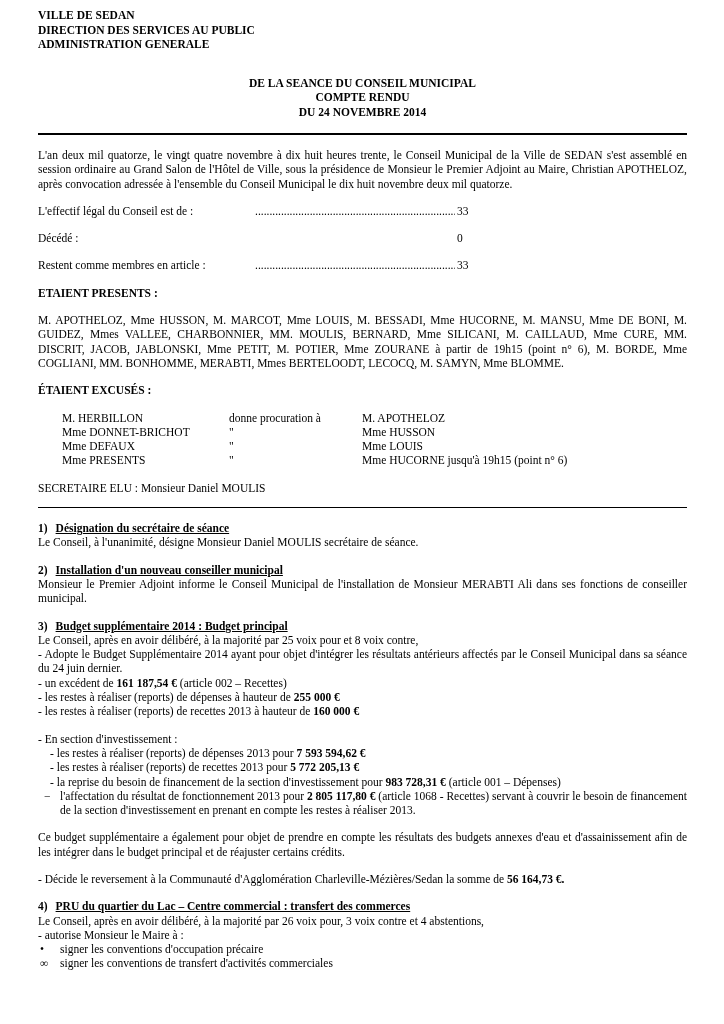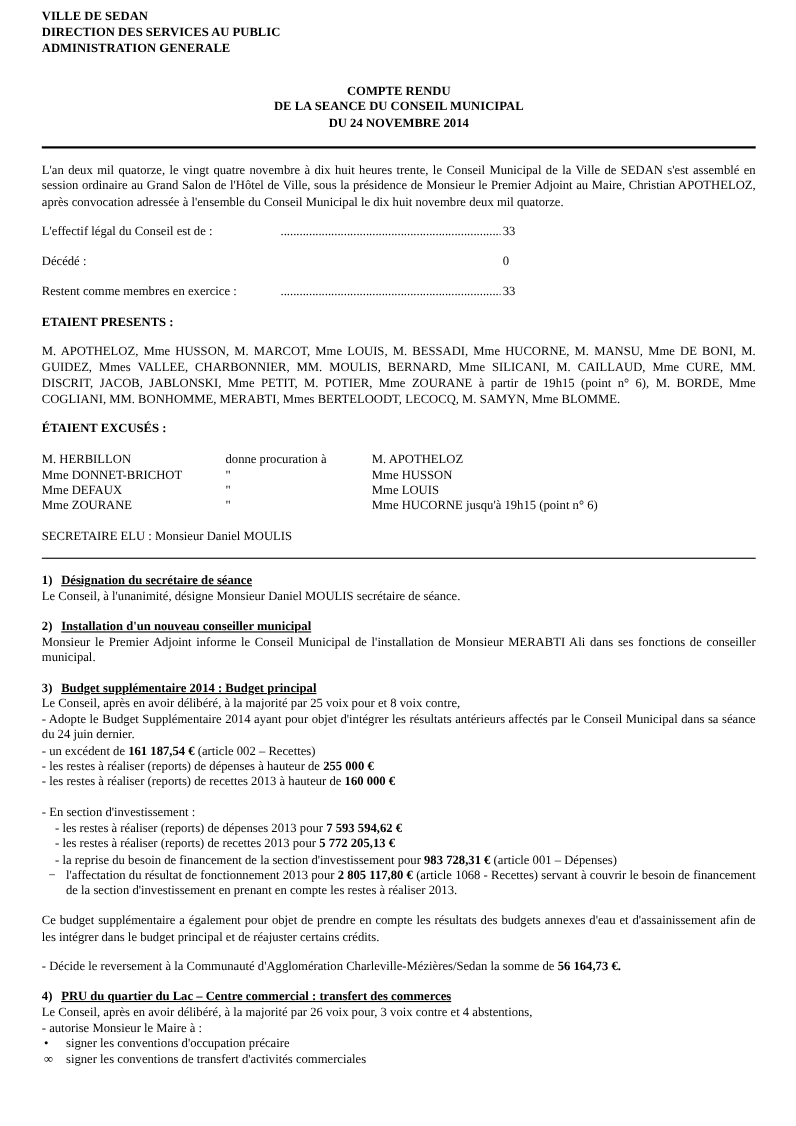--- a/index.html
+++ b/index.html
@@ -22,62 +22,62 @@
   .just { text-align: justify; }
   .doc-header div { font-weight: bold; line-height: 14.5px; }
   .doc-title { margin-top: 24px; text-align: center; font-weight: bold; }
   .doc-title div { line-height: 14.5px; }
   .rule { border: none; border-top: 2px solid #000; margin: 14px 0 0 0; }
   .rule.thin { border-top-width: 1px; margin-top: 12px; }
   .eff-row { white-space: nowrap; }
   .eff-label { display: inline-block; width: 217px; }
   .eff-dots { display: inline-block; width: 200px; overflow: hidden; white-space: nowrap; vertical-align: bottom; }
   .eff-value { display: inline-block; padding-left: 2px; }
-  .proc-name { display: inline-block; width: 167px; }
+  .proc-name { display: inline-block; width: 167px; margin-left: 24px; }
   .proc-mid { display: inline-block; width: 133px; }
   .sec-head .secnum { margin-right: 8px; }
   .ind { padding-left: 12px; }
   .hang { position: relative; padding-left: 22px; }
   .hang .bullet { position: absolute; left: 6px; }
   .bull { position: relative; padding-left: 22px; }
   .bull .bullet { position: absolute; left: 2px; }
 </style>
 </head>
 <body>
 
 <div class="page">
 
   <div class="doc-header">
     <div>VILLE DE SEDAN</div>
     <div>DIRECTION DES SERVICES AU PUBLIC</div>
     <div>ADMINISTRATION GENERALE</div>
   </div>
 
   <div class="doc-title">
+    <div>DE LA SEANCE DU CONSEIL MUNICIPAL</div>
     <div>COMPTE RENDU</div>
-    <div>DE LA SEANCE DU CONSEIL MUNICIPAL</div>
     <div>DU 24 NOVEMBRE 2014</div>
   </div>
 
   <hr class="rule">
 
   <p class="just">L'an deux mil quatorze, le vingt quatre novembre à dix huit heures trente, le Conseil Municipal de la Ville de SEDAN s'est assemblé en session ordinaire au Grand Salon de l'Hôtel de Ville, sous la présidence de Monsieur le Premier Adjoint au Maire, Christian APOTHELOZ, après convocation adressée à l'ensemble du Conseil Municipal le dix huit novembre deux mil quatorze.</p>
 
   <p class="eff-row"><span class="eff-label">L'effectif légal du Conseil est de :</span><span class="eff-dots">................................................................................</span><span class="eff-value">33</span></p>
   <p class="eff-row"><span class="eff-label">Décédé :</span><span class="eff-dots"></span><span class="eff-value">0</span></p>
-  <p class="eff-row"><span class="eff-label">Restent comme membres en exercice :</span><span class="eff-dots">................................................................................</span><span class="eff-value">33</span></p>
+  <p class="eff-row"><span class="eff-label">Restent comme membres en article :</span><span class="eff-dots">................................................................................</span><span class="eff-value">33</span></p>
 
   <p class="b">ETAIENT PRESENTS :</p>
   <p class="just">M. APOTHELOZ, Mme HUSSON, M. MARCOT, Mme LOUIS, M. BESSADI, Mme HUCORNE, M. MANSU, Mme DE BONI, M. GUIDEZ, Mmes VALLEE, CHARBONNIER, MM. MOULIS, BERNARD, Mme SILICANI, M. CAILLAUD, Mme CURE, MM. DISCRIT, JACOB, JABLONSKI, Mme PETIT, M. POTIER, Mme ZOURANE à partir de 19h15 (point n° 6), M. BORDE, Mme COGLIANI, MM. BONHOMME, MERABTI, Mmes BERTELOODT, LECOCQ, M. SAMYN, Mme BLOMME.</p>
 
   <p class="b">ÉTAIENT EXCUSÉS :</p>
   <p><span class="proc-name">M. HERBILLON</span><span class="proc-mid">donne procuration à</span><span>M. APOTHELOZ</span></p>
   <p class="nogap"><span class="proc-name">Mme DONNET-BRICHOT</span><span class="proc-mid">"</span><span>Mme HUSSON</span></p>
   <p class="nogap"><span class="proc-name">Mme DEFAUX</span><span class="proc-mid">"</span><span>Mme LOUIS</span></p>
-  <p class="nogap"><span class="proc-name">Mme ZOURANE</span><span class="proc-mid">"</span><span>Mme HUCORNE jusqu'à 19h15 (point n° 6)</span></p>
+  <p class="nogap"><span class="proc-name">Mme PRESENTS</span><span class="proc-mid">"</span><span>Mme HUCORNE jusqu'à 19h15 (point n° 6)</span></p>
 
   <p>SECRETAIRE ELU : Monsieur Daniel MOULIS</p>
 
   <hr class="rule thin">
 
   <div class="section">
     <p class="sec-head"><span class="b secnum">1)</span><span class="b u">Désignation du secrétaire de séance</span></p>
     <p class="nogap just">Le Conseil, à l'unanimité, désigne Monsieur Daniel MOULIS secrétaire de séance.</p>
   </div>
 

